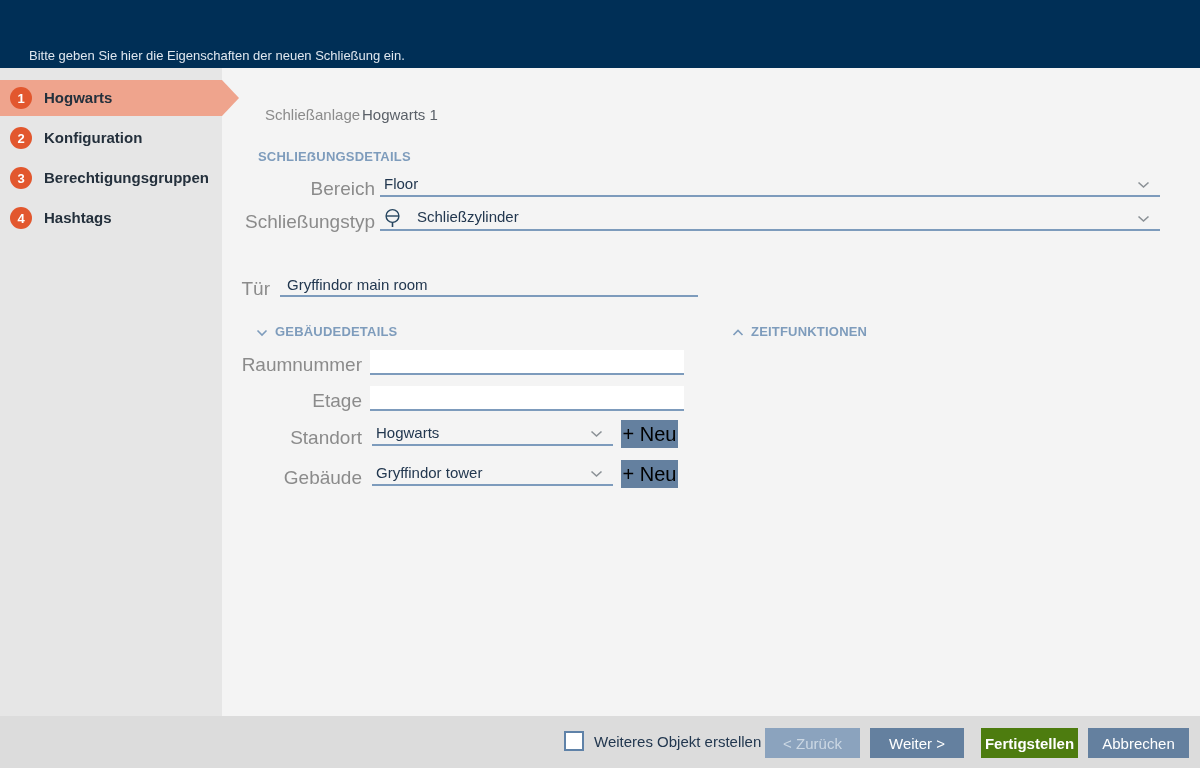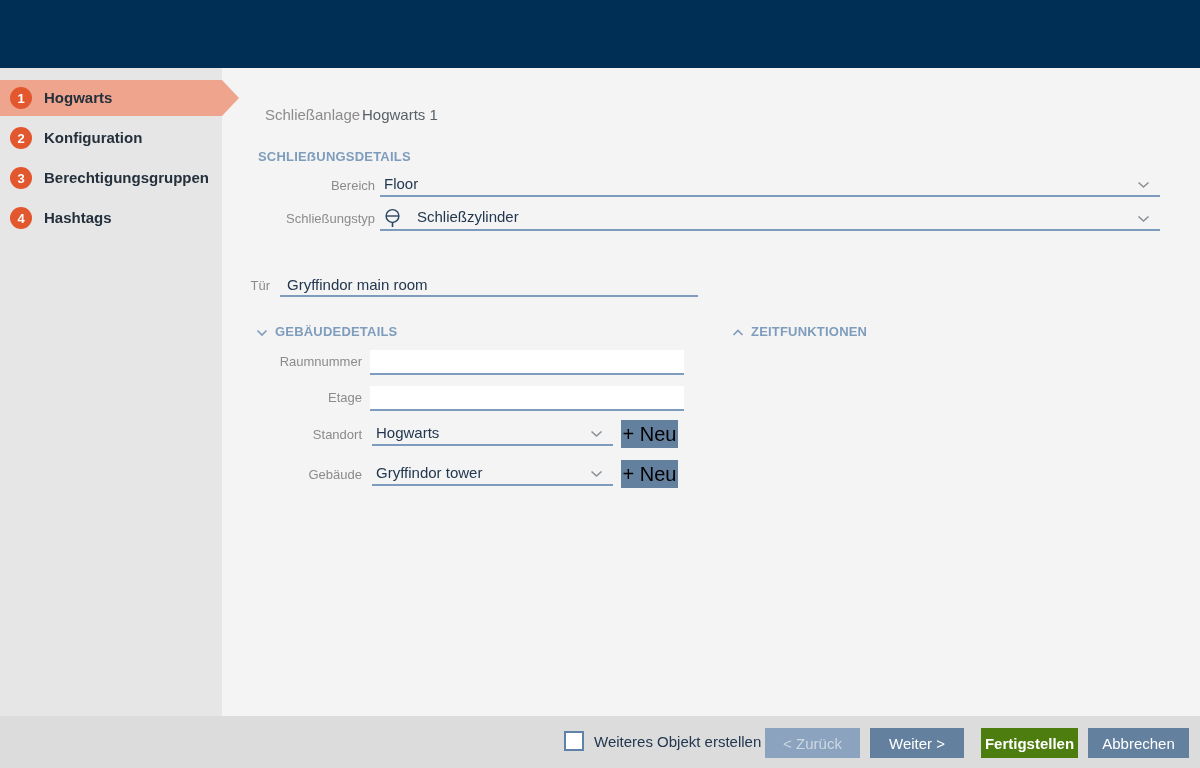--- a/index.html
+++ b/index.html
@@ -21,21 +21,21 @@
     border-top:18px solid transparent; border-bottom:18px solid transparent;
     border-left:17px solid #efa48d;
   }
   .step .badge {
     position:absolute; left:10px; top:7px; width:22px; height:22px; border-radius:50%;
     background:#e2572e; color:#ffffff; font-size:13px; font-weight:bold;
     display:flex; align-items:center; justify-content:center;
   }
   .step .slabel { position:absolute; left:44px; top:9px; font-size:15px; font-weight:bold; color:#24303c; }
   
-  .lbl { position:absolute; font-size:13px; color:#8b8b8b; text-align:right; }
+  .lbl { position:absolute; font-size:19px; color:#8b8b8b; text-align:right; }
   .sysrow-label { position:absolute; left:265px; top:106px; font-size:15px; color:#8b8b8b; }
   .sysrow-value { position:absolute; left:362px; top:106px; font-size:15px; color:#5a6068; }
   .section-head { position:absolute; font-size:13px; font-weight:bold; color:#7e9cbc; letter-spacing:.2px; }
   .dropdown { position:absolute; border-bottom:2px solid #7d9bbc; cursor:pointer; }
   .dropdown .dval { position:absolute; left:4px; top:0; font-size:15px; color:#22374f; white-space:nowrap; }
   .dd-chev { position:absolute; right:10px; top:6px; }
   .underline-input {
     position:absolute; border:none; border-bottom:2px solid #7d9bbc; background:transparent;
     font-family:"Liberation Sans","DejaVu Sans",sans-serif; font-size:15px; color:#22374f; outline:none;
   }
@@ -60,20 +60,21 @@
   .btn-back { left:765px; width:95px; background:#8ba3be; color:#ccd8e4; }
   .btn-next { left:870px; width:94px; background:#64809f; }
   .btn-finish { left:981px; width:97px; background:#4d7c0f;font-weight:bold; }
   .btn-cancel { left:1088px; width:101px; background:#64809f; }
   svg { display:block; }
 </style>
 </head>
 <body>
 
 <div class="header">
+  <div class="subtitle">Bitte geben Sie hier die Eigenschaften der neuen Schließung ein.</div>
 </div>
 
 <div class="sidebar">
   <div class="step active" style="top:12px;">
     <span class="badge">1</span>
     <span class="slabel">Hogwarts</span>
     <span class="arrow"></span>
   </div>
   <div class="step" style="top:52px;">
     <span class="badge">2</span>

